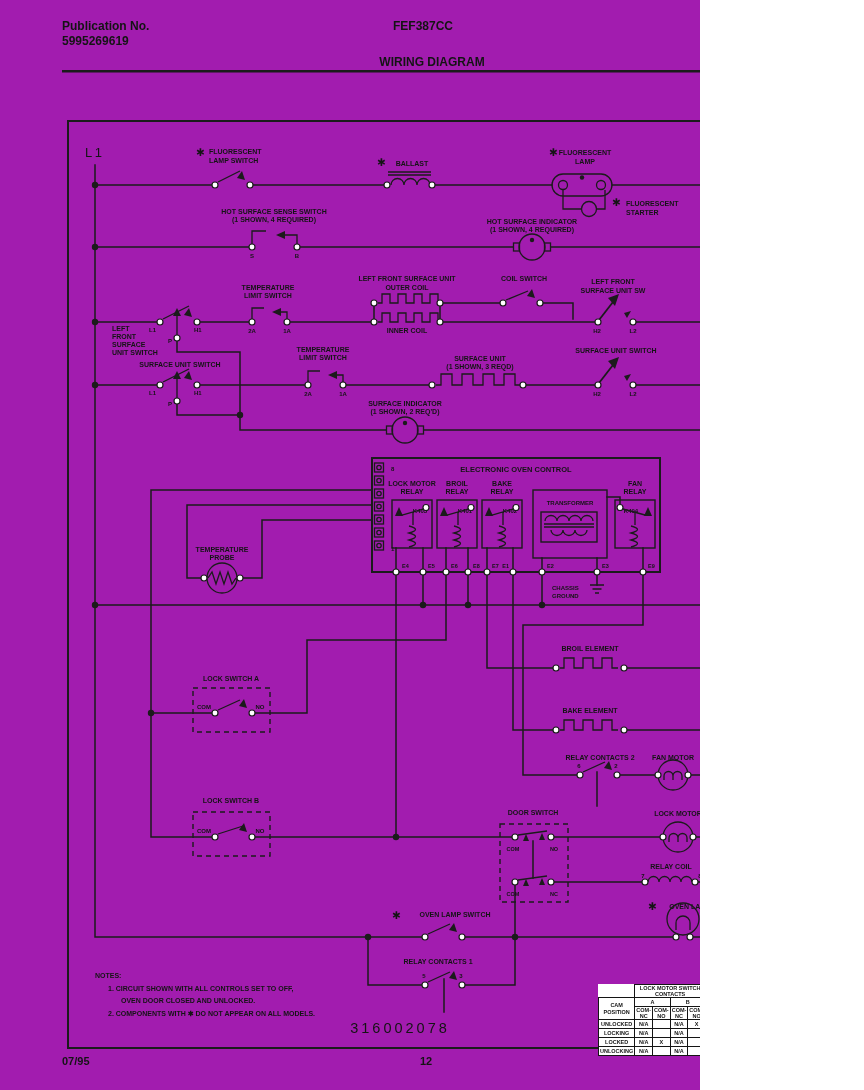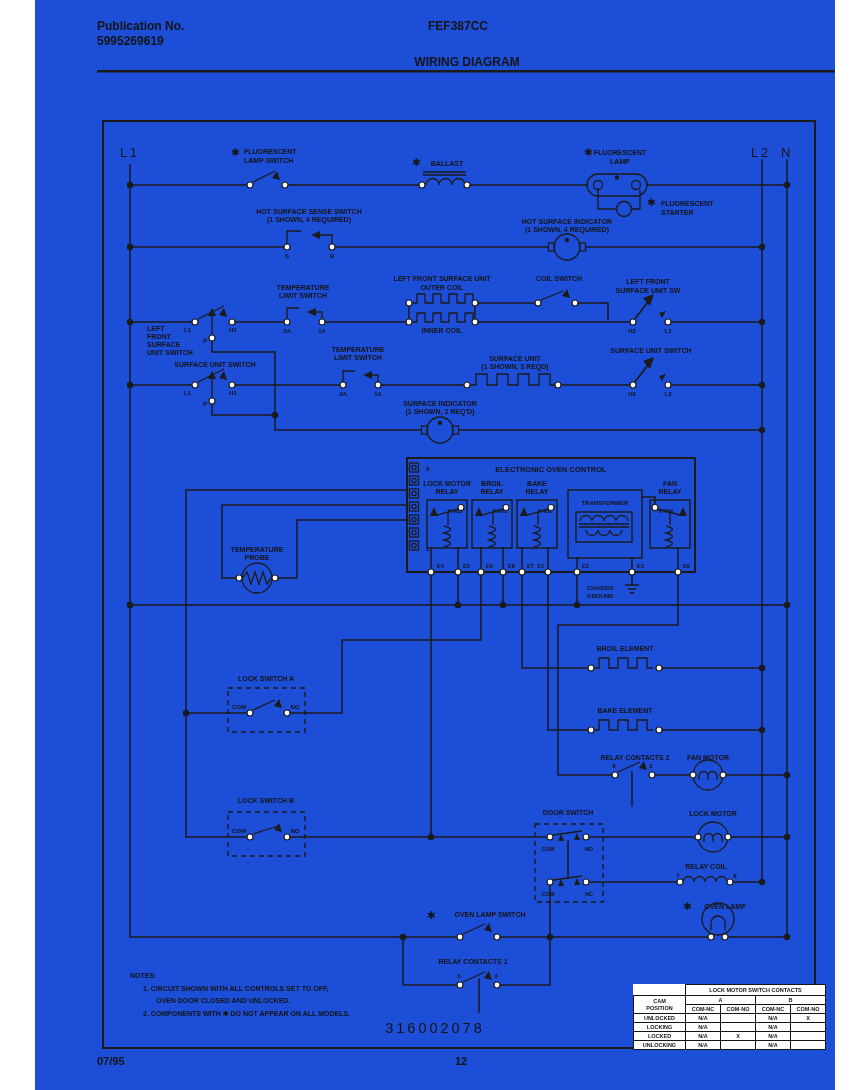--- a/index.html
+++ b/index.html
@@ -1,17 +1,17 @@
 <!DOCTYPE html>
 <html><head>
 <meta charset="utf-8">
 <style>
   html,body{margin:0;padding:0;background:#fff;}
-  #page{position:relative;width:800px;height:1090px;background:#1d4ed8;overflow:hidden;
-        font-family:"Liberation Sans",sans-serif;margin-left:35px;}
+  #page{position:relative;width:700px;height:1090px;background:#a21caf;overflow:hidden;
+        font-family:"Liberation Sans",sans-serif;}
   svg{position:absolute;left:0;top:0;}
   svg text{fill:#141414;font-family:"Liberation Sans",sans-serif;font-weight:bold;}
   .w{fill:none;stroke:#1b1b1b;stroke-width:1.5;stroke-linecap:square;}
   .sym{fill:none;stroke:#1b1b1b;stroke-width:1.3;}
   .box{fill:none;stroke:#1b1b1b;stroke-width:2;}
   .bx1{fill:none;stroke:#1b1b1b;stroke-width:1.4;}
   .dashbox{fill:none;stroke:#1b1b1b;stroke-width:1.4;stroke-dasharray:5,4;}
   .term{fill:#fff;stroke:#1b1b1b;stroke-width:1.2;}
   .dot{fill:#1b1b1b;stroke:none;}
   .arr{fill:#1b1b1b;stroke:none;}

